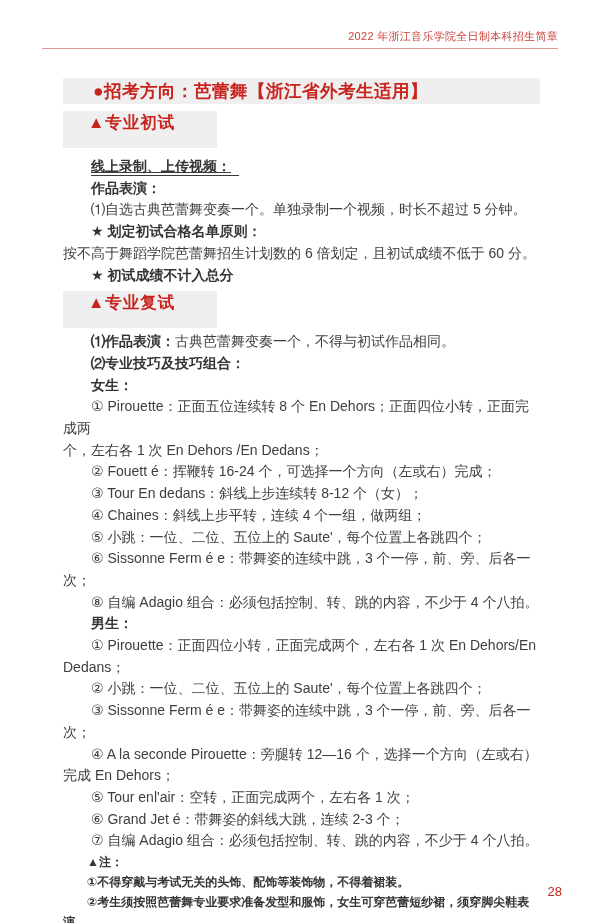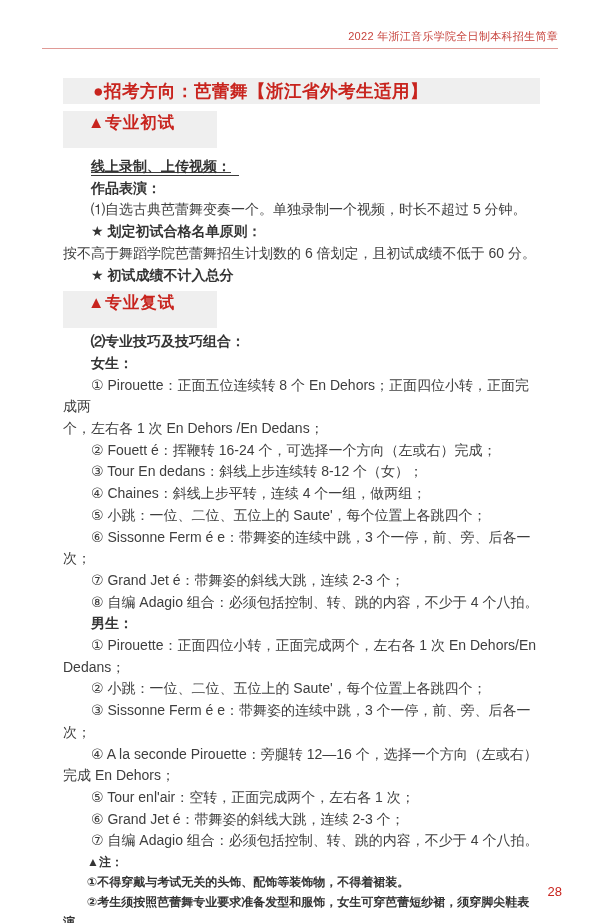--- a/index.html
+++ b/index.html
@@ -70,31 +70,33 @@
     <div class="line bold">★ 划定初试合格名单原则：</div>
     <div class="line cont">按不高于舞蹈学院芭蕾舞招生计划数的 6 倍划定，且初试成绩不低于 60 分。</div>
     <div class="line bold">★ 初试成绩不计入总分</div>
   </div>
 
   <div class="sub-banner second">
     <span>▲专业复试</span>
   </div>
 
   <div class="content second">
+    <div class="line">
+      <span class="bold">⑴作品表演：</span><span>古典芭蕾舞变奏一个，不得与初试作品相同。</span>
+    </div>
     <div class="line bold">⑵专业技巧及技巧组合：</div>
 
     <div class="line bold">女生：</div>
     <div class="line">① Pirouette：正面五位连续转 8 个 En Dehors；正面四位小转，正面完成两</div>
     <div class="line cont">个，左右各 1 次 En Dehors /En Dedans；</div>
     <div class="line">② Fouett é：挥鞭转 16-24 个，可选择一个方向（左或右）完成；</div>
     <div class="line">③ Tour En dedans：斜线上步连续转 8-12 个（女）；</div>
     <div class="line">④ Chaines：斜线上步平转，连续 4 个一组，做两组；</div>
     <div class="line">⑤ 小跳：一位、二位、五位上的 Saute'，每个位置上各跳四个；</div>
     <div class="line">⑥ Sissonne Ferm é e：带舞姿的连续中跳，3 个一停，前、旁、后各一次；</div>
-    <div class="line">⑦ Grand Jet é：带舞姿的斜线大跳，连续 2-3 个；</div>
     <div class="line">⑧ 自编 Adagio 组合：必须包括控制、转、跳的内容，不少于 4 个八拍。</div>
 
     <div class="line bold">男生：</div>
     <div class="line">① Pirouette：正面四位小转，正面完成两个，左右各 1 次 En Dehors/En</div>
     <div class="line cont">Dedans；</div>
     <div class="line">② 小跳：一位、二位、五位上的 Saute'，每个位置上各跳四个；</div>
     <div class="line">③ Sissonne Ferm é e：带舞姿的连续中跳，3 个一停，前、旁、后各一次；</div>
     <div class="line">④ A la seconde Pirouette：旁腿转 12—16 个，选择一个方向（左或右）</div>
     <div class="line cont">完成 En Dehors；</div>
     <div class="line">⑤ Tour enl'air：空转，正面完成两个，左右各 1 次；</div>

